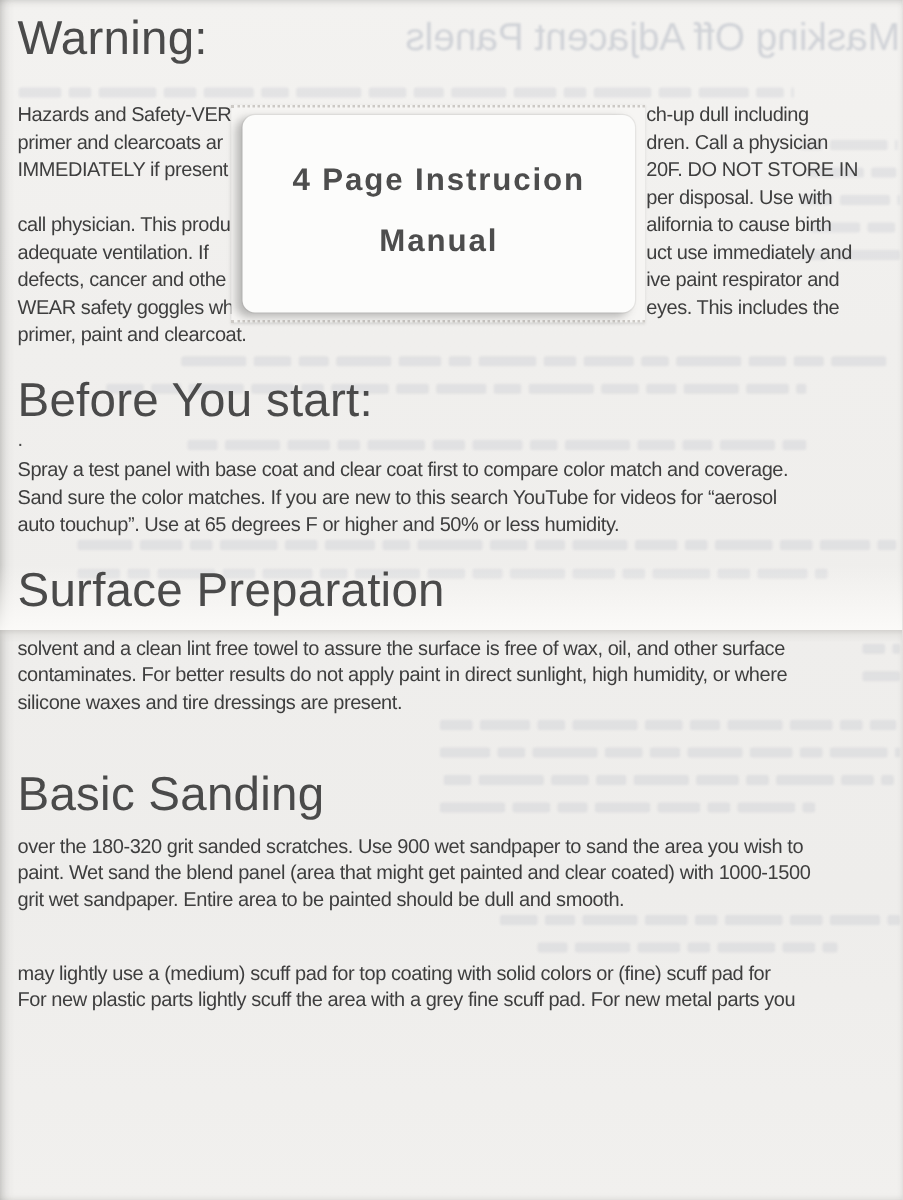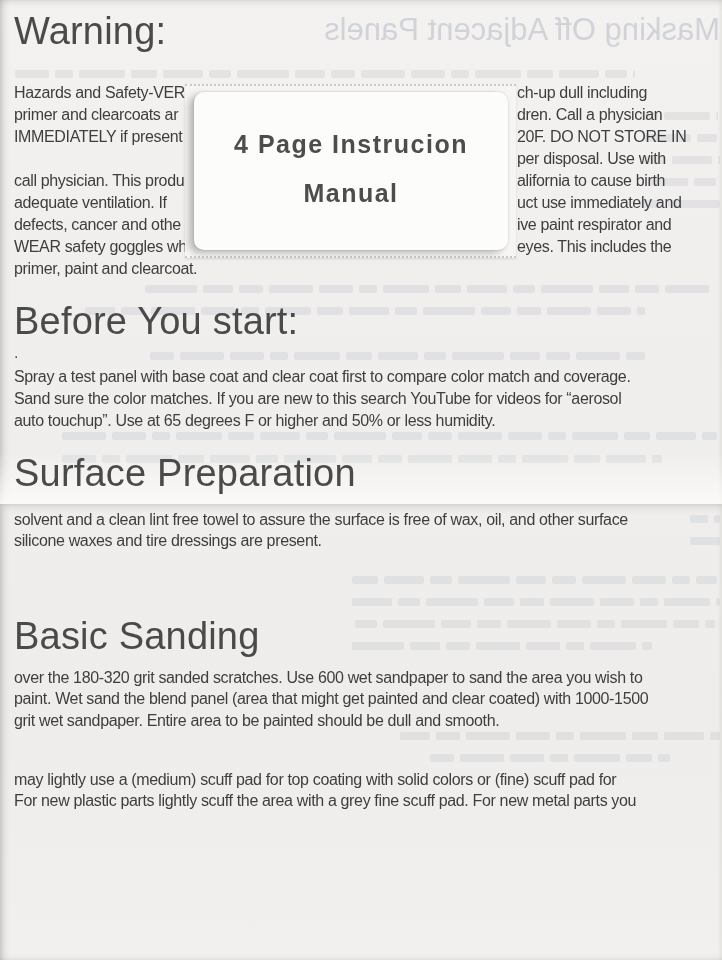--- a/index.html
+++ b/index.html
@@ -300,26 +300,27 @@
   <div class="abs stray" style="left:14px;top:344px;">.</div>
   <div class="abs body-text para" style="left:14px;top:366px;line-height:22px;">
     <div>Spray a test panel with base coat and clear coat first to compare color match and coverage.</div>
     <div>Sand sure the color matches.  If you are new to this search YouTube for videos for “aerosol</div>
     <div>auto touchup”.  Use at 65 degrees F or higher and 50% or less humidity.</div>
   </div>
 
   <div class="abs h1" style="left:14px;top:452px;">Surface Preparation</div>
   <div class="abs body-text para" style="left:14px;top:509px;line-height:21.3px;">
     <div>solvent and a clean lint free towel to assure the surface is free of wax, oil, and other surface</div>
+    <div>contaminates. For better results do not apply paint in direct sunlight, high humidity, or where</div>
     <div>silicone waxes and tire dressings are present.</div>
   </div>
 
   <div class="abs h1" style="left:14px;top:615px;">Basic Sanding</div>
   <div class="abs body-text para" style="left:14px;top:667px;line-height:21.3px;">
-    <div>over the 180-320 grit sanded scratches. Use 600 wet sandpaper to sand the area you wish to</div>
+    <div>over the 180-320 grit sanded scratches. Use 900 wet sandpaper to sand the area you wish to</div>
     <div>paint. Wet sand the blend panel (area that might get painted and clear coated) with 1000-1500</div>
     <div>grit wet sandpaper. Entire area to be painted should be dull and smooth.</div>
   </div>
 
   <div class="abs body-text para" style="left:14px;top:769px;line-height:21.3px;">
     <div>may lightly use a (medium) scuff pad for top coating with solid colors or (fine) scuff pad for</div>
     <div>For new plastic parts lightly scuff the area with a grey fine scuff pad. For new metal parts you</div>
   </div>
 
 </div>

